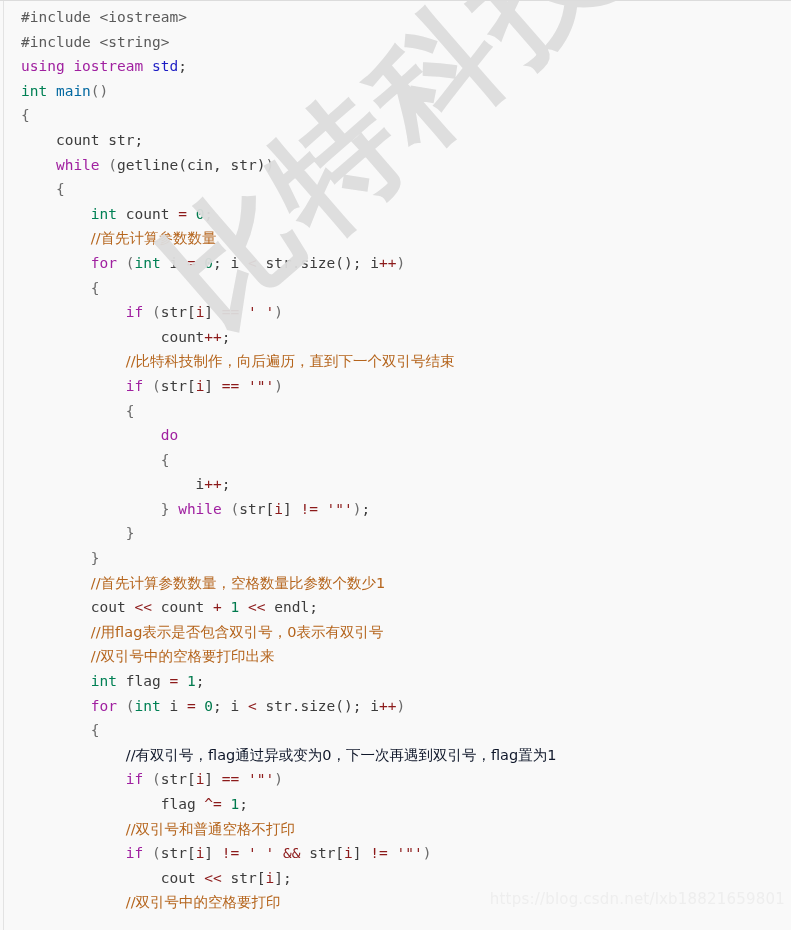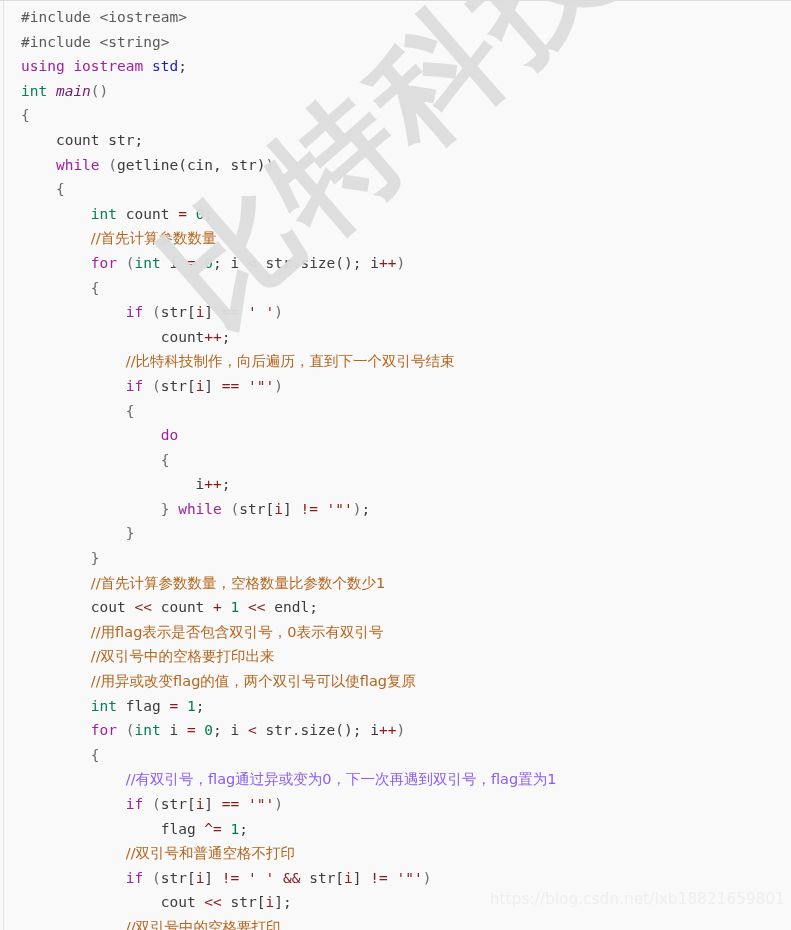--- a/index.html
+++ b/index.html
@@ -103,21 +103,21 @@
   <div id="left-rule"></div>
 
   <div id="wm-diagonal">
     <div class="wm-text" style="color: rgb(221, 221, 221);">比特科技制作</div>
   </div>
 
   <div id="code">
       <div class="line"><span class="pl" style="color: rgb(60, 60, 60);"></span><span class="pp" style="color: rgb(90, 90, 90); text-align: center;">#include &lt;iostream&gt;</span></div>
       <div class="line"><span class="pl" style="color: rgb(60, 60, 60);"></span><span class="pp" style="color: rgb(90, 90, 90);">#include &lt;string&gt;</span></div>
       <div class="line"><span class="pl" style="color: rgb(60, 60, 60);"></span><span class="k" style="color: rgb(160, 32, 160);">using iostream </span><span class="ns" style="color: rgb(29, 29, 196);">std</span><span class="pl" style="color: rgb(60, 60, 60);">;</span></div>
-      <div class="line"><span class="pl" style="color: rgb(60, 60, 60);"></span><span class="t" style="color: rgb(0, 128, 84);">int </span><span class="fn" style="color: #701a75; font-style: italic;">main</span><span class="br" style="color: rgb(107, 107, 107);">()</span></div>
+      <div class="line"><span class="pl" style="color: rgb(60, 60, 60);"></span><span class="t" style="color: rgb(0, 128, 84);">int </span><span class="fn" style="color: #0369a1;">main</span><span class="br" style="color: rgb(107, 107, 107);">()</span></div>
       <div class="line"><span class="pl" style="color: rgb(60, 60, 60);"></span><span class="br" style="color: rgb(107, 107, 107);">{</span></div>
       <div class="line"><span class="pl" style="color: rgb(60, 60, 60);">    </span><span class="pl" style="color: rgb(60, 60, 60);">count str;</span></div>
       <div class="line"><span class="pl" style="color: rgb(60, 60, 60);">    </span><span class="k" style="color: rgb(160, 32, 160);">while </span><span class="br" style="color: rgb(107, 107, 107);">(</span><span class="pl" style="color: rgb(60, 60, 60);">getline(cin, str)</span><span class="br" style="color: rgb(107, 107, 107);">)</span></div>
       <div class="line"><span class="pl" style="color: rgb(60, 60, 60);">    </span><span class="br" style="color: rgb(107, 107, 107);">{</span></div>
       <div class="line"><span class="pl" style="color: rgb(60, 60, 60);">        </span><span class="t" style="color: rgb(0, 128, 84);">int </span><span class="pl" style="color: rgb(60, 60, 60);">count </span><span class="op" style="color: rgb(140, 26, 26);">=</span><span class="pl" style="color: rgb(60, 60, 60);"> </span><span class="num" style="color: rgb(0, 122, 77);">0</span><span class="pl" style="color: rgb(60, 60, 60);">;</span></div>
       <div class="line"><span class="pl" style="color: rgb(60, 60, 60);">        </span><span class="cm" style="color: rgb(181, 101, 29);">//首先计算参数数量</span></div>
       <div class="line"><span class="pl" style="color: rgb(60, 60, 60);">        </span><span class="k" style="color: rgb(160, 32, 160);">for </span><span class="br" style="color: rgb(107, 107, 107);">(</span><span class="t" style="color: rgb(0, 128, 84);">int </span><span class="pl" style="color: rgb(60, 60, 60);">i </span><span class="op" style="color: rgb(140, 26, 26);">=</span><span class="pl" style="color: rgb(60, 60, 60);"> </span><span class="num" style="color: rgb(0, 122, 77);">0</span><span class="pl" style="color: rgb(60, 60, 60);">; i </span><span class="op" style="color: rgb(140, 26, 26);">&lt;</span><span class="pl" style="color: rgb(60, 60, 60);"> str.size(); i</span><span class="op" style="color: rgb(140, 26, 26);">++</span><span class="br" style="color: rgb(107, 107, 107);">)</span></div>
       <div class="line"><span class="pl" style="color: rgb(60, 60, 60);">        </span><span class="br" style="color: rgb(107, 107, 107);">{</span></div>
       <div class="line"><span class="pl" style="color: rgb(60, 60, 60);">            </span><span class="k" style="color: rgb(160, 32, 160);">if </span><span class="br" style="color: rgb(107, 107, 107);">(</span><span class="pl" style="color: rgb(60, 60, 60);">str[</span><span class="idx" style="color: rgb(140, 26, 26);">i</span><span class="pl" style="color: rgb(60, 60, 60);">] </span><span class="op" style="color: rgb(140, 26, 26);">==</span><span class="pl" style="color: rgb(60, 60, 60);"> </span><span class="str" style="color: rgb(140, 26, 26);">' '</span><span class="br" style="color: rgb(107, 107, 107);">)</span></div>
       <div class="line"><span class="pl" style="color: rgb(60, 60, 60);">                </span><span class="pl" style="color: rgb(60, 60, 60);">count</span><span class="op" style="color: rgb(140, 26, 26);">++</span><span class="pl" style="color: rgb(60, 60, 60);">;</span></div>
@@ -127,25 +127,24 @@
       <div class="line"><span class="pl" style="color: rgb(60, 60, 60);">                </span><span class="k" style="color: rgb(160, 32, 160);">do</span></div>
       <div class="line"><span class="pl" style="color: rgb(60, 60, 60);">                </span><span class="br" style="color: rgb(107, 107, 107);">{</span></div>
       <div class="line"><span class="pl" style="color: rgb(60, 60, 60);">                    </span><span class="pl" style="color: rgb(60, 60, 60);">i</span><span class="op" style="color: rgb(140, 26, 26);">++</span><span class="pl" style="color: rgb(60, 60, 60);">;</span></div>
       <div class="line"><span class="pl" style="color: rgb(60, 60, 60);">                </span><span class="br" style="color: rgb(107, 107, 107);">} </span><span class="k" style="color: rgb(160, 32, 160);">while </span><span class="br" style="color: rgb(107, 107, 107);">(</span><span class="pl" style="color: rgb(60, 60, 60);">str[</span><span class="idx" style="color: rgb(140, 26, 26);">i</span><span class="pl" style="color: rgb(60, 60, 60);">] </span><span class="op" style="color: rgb(140, 26, 26);">!=</span><span class="pl" style="color: rgb(60, 60, 60);"> </span><span class="str" style="color: rgb(140, 26, 26);">'"'</span><span class="br" style="color: rgb(107, 107, 107);">)</span><span class="pl" style="color: rgb(60, 60, 60);">;</span></div>
       <div class="line"><span class="pl" style="color: rgb(60, 60, 60);">            </span><span class="br" style="color: rgb(107, 107, 107);">}</span></div>
       <div class="line"><span class="pl" style="color: rgb(60, 60, 60);">        </span><span class="br" style="color: rgb(107, 107, 107);">}</span></div>
       <div class="line"><span class="pl" style="color: rgb(60, 60, 60);">        </span><span class="cm" style="color: rgb(181, 101, 29);">//首先计算参数数量，空格数量比参数个数少1</span></div>
       <div class="line"><span class="pl" style="color: rgb(60, 60, 60);">        </span><span class="pl" style="color: rgb(60, 60, 60);">cout </span><span class="op" style="color: rgb(140, 26, 26);">&lt;&lt;</span><span class="pl" style="color: rgb(60, 60, 60);"> count </span><span class="op" style="color: rgb(140, 26, 26);">+</span><span class="pl" style="color: rgb(60, 60, 60);"> </span><span class="num" style="color: rgb(0, 122, 77);">1</span><span class="pl" style="color: rgb(60, 60, 60);"> </span><span class="op" style="color: rgb(140, 26, 26);">&lt;&lt;</span><span class="pl" style="color: rgb(60, 60, 60);"> endl;</span></div>
       <div class="line"><span class="pl" style="color: rgb(60, 60, 60);">        </span><span class="cm" style="color: rgb(181, 101, 29);">//用flag表示是否包含双引号，0表示有双引号</span></div>
       <div class="line"><span class="pl" style="color: rgb(60, 60, 60);">        </span><span class="cm" style="color: rgb(181, 101, 29);">//双引号中的空格要打印出来</span></div>
-      <div class="line"><span class="pl" style="color: rgb(60, 60, 60);">        </span><span class="cm" style="color: rgb(181, 101, 29);">//用异或改变flag的值，两个双引号可以使flag复原</span></div>
       <div class="line"><span class="pl" style="color: rgb(60, 60, 60);">        </span><span class="t" style="color: rgb(0, 128, 84);">int </span><span class="pl" style="color: rgb(60, 60, 60);">flag </span><span class="op" style="color: rgb(140, 26, 26);">=</span><span class="pl" style="color: rgb(60, 60, 60);"> </span><span class="num" style="color: rgb(0, 122, 77);">1</span><span class="pl" style="color: rgb(60, 60, 60);">;</span></div>
       <div class="line"><span class="pl" style="color: rgb(60, 60, 60);">        </span><span class="k" style="color: rgb(160, 32, 160);">for </span><span class="br" style="color: rgb(107, 107, 107);">(</span><span class="t" style="color: rgb(0, 128, 84);">int </span><span class="pl" style="color: rgb(60, 60, 60);">i </span><span class="op" style="color: rgb(140, 26, 26);">=</span><span class="pl" style="color: rgb(60, 60, 60);"> </span><span class="num" style="color: rgb(0, 122, 77);">0</span><span class="pl" style="color: rgb(60, 60, 60);">; i </span><span class="op" style="color: rgb(140, 26, 26);">&lt;</span><span class="pl" style="color: rgb(60, 60, 60);"> str.size(); i</span><span class="op" style="color: rgb(140, 26, 26);">++</span><span class="br" style="color: rgb(107, 107, 107);">)</span></div>
       <div class="line"><span class="pl" style="color: rgb(60, 60, 60);">        </span><span class="br" style="color: rgb(107, 107, 107);">{</span></div>
-      <div class="line"><span class="pl" style="color: rgb(60, 60, 60);">            </span><span class="cm" style="color: #8b5cf6;">//有双引号，flag通过异或变为0，下一次再遇到双引号，flag置为1</span></div>
+      <div class="line"><span class="pl" style="color: rgb(60, 60, 60);">            </span><span class="cm" style="color: #0f172a;">//有双引号，flag通过异或变为0，下一次再遇到双引号，flag置为1</span></div>
       <div class="line"><span class="pl" style="color: rgb(60, 60, 60);">            </span><span class="k" style="color: rgb(160, 32, 160);">if </span><span class="br" style="color: rgb(107, 107, 107);">(</span><span class="pl" style="color: rgb(60, 60, 60);">str[</span><span class="idx" style="color: rgb(140, 26, 26);">i</span><span class="pl" style="color: rgb(60, 60, 60);">] </span><span class="op" style="color: rgb(140, 26, 26);">==</span><span class="pl" style="color: rgb(60, 60, 60);"> </span><span class="str" style="color: rgb(140, 26, 26);">'"'</span><span class="br" style="color: rgb(107, 107, 107);">)</span></div>
       <div class="line"><span class="pl" style="color: rgb(60, 60, 60);">                </span><span class="pl" style="color: rgb(60, 60, 60);">flag </span><span class="op" style="color: rgb(140, 26, 26);">^=</span><span class="pl" style="color: rgb(60, 60, 60);"> </span><span class="num" style="color: rgb(0, 122, 77);">1</span><span class="pl" style="color: rgb(60, 60, 60);">;</span></div>
       <div class="line"><span class="pl" style="color: rgb(60, 60, 60);">            </span><span class="cm" style="color: rgb(181, 101, 29);">//双引号和普通空格不打印</span></div>
       <div class="line"><span class="pl" style="color: rgb(60, 60, 60);">            </span><span class="k" style="color: rgb(160, 32, 160);">if </span><span class="br" style="color: rgb(107, 107, 107);">(</span><span class="pl" style="color: rgb(60, 60, 60);">str[</span><span class="idx" style="color: rgb(140, 26, 26);">i</span><span class="pl" style="color: rgb(60, 60, 60);">] </span><span class="op" style="color: rgb(140, 26, 26);">!=</span><span class="pl" style="color: rgb(60, 60, 60);"> </span><span class="str" style="color: rgb(140, 26, 26);">' '</span><span class="pl" style="color: rgb(60, 60, 60);"> </span><span class="op" style="color: rgb(140, 26, 26);">&amp;&amp;</span><span class="pl" style="color: rgb(60, 60, 60);"> str[</span><span class="idx" style="color: rgb(140, 26, 26);">i</span><span class="pl" style="color: rgb(60, 60, 60);">] </span><span class="op" style="color: rgb(140, 26, 26);">!=</span><span class="pl" style="color: rgb(60, 60, 60);"> </span><span class="str" style="color: rgb(140, 26, 26);">'"'</span><span class="br" style="color: rgb(107, 107, 107);">)</span></div>
       <div class="line"><span class="pl" style="color: rgb(60, 60, 60);">                </span><span class="pl" style="color: rgb(60, 60, 60);">cout </span><span class="op" style="color: rgb(140, 26, 26);">&lt;&lt;</span><span class="pl" style="color: rgb(60, 60, 60);"> str[</span><span class="idx" style="color: rgb(140, 26, 26);">i</span><span class="pl" style="color: rgb(60, 60, 60);">];</span></div>
       <div class="line"><span class="pl" style="color: rgb(60, 60, 60);">            </span><span class="cm" style="color: rgb(181, 101, 29);">//双引号中的空格要打印</span></div>
     </div>
 
   <div id="wm-url" style="color: rgb(238, 238, 238);">https://blog.csdn.net/lxb18821659801</div>
 

